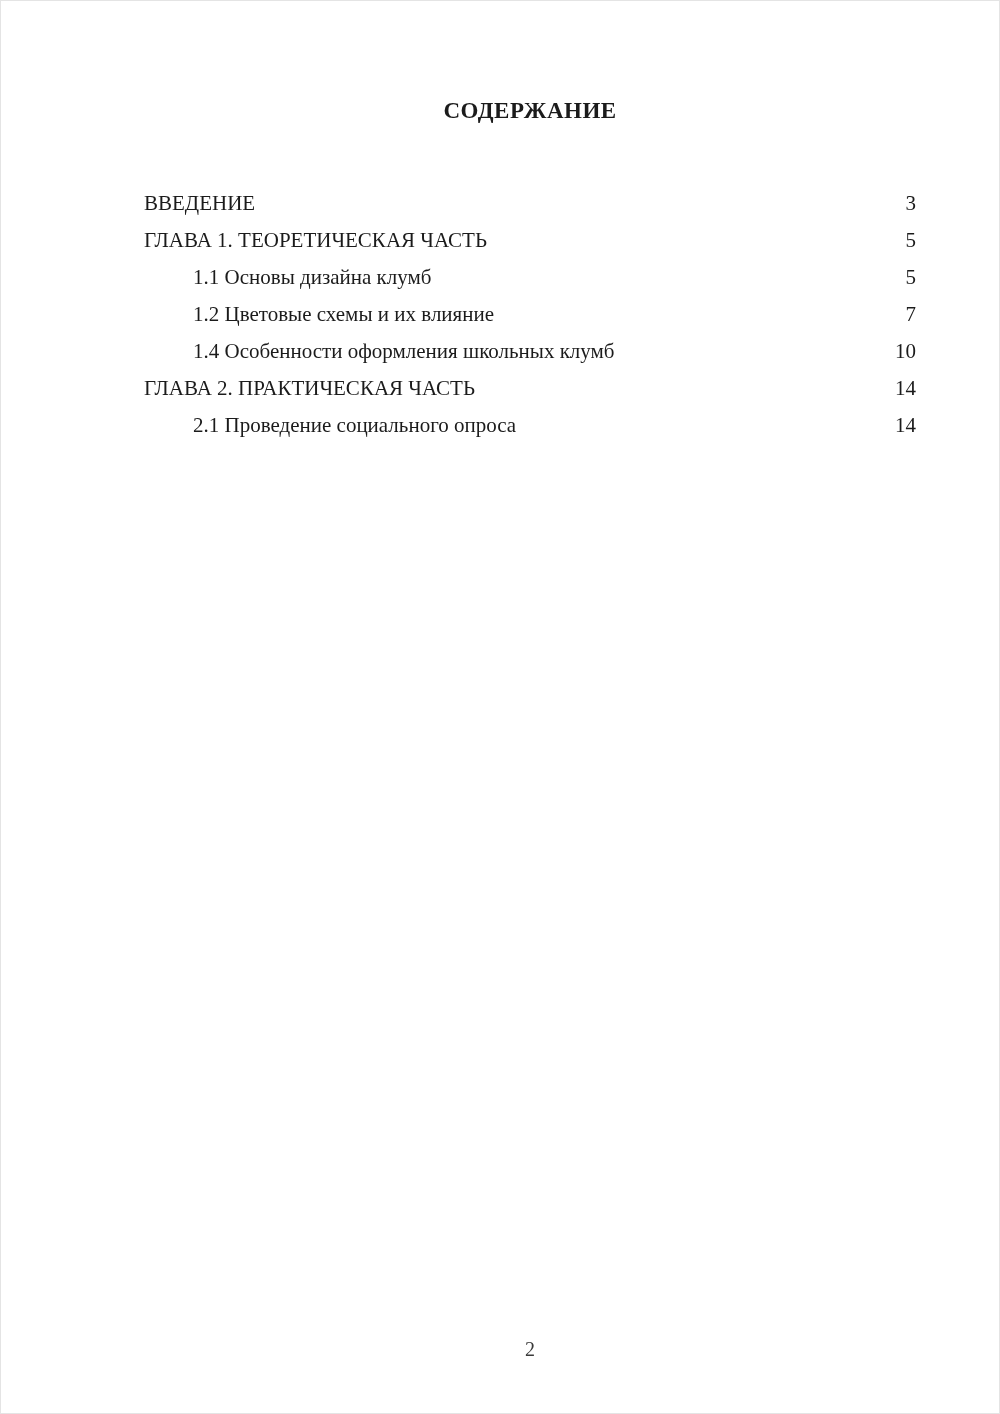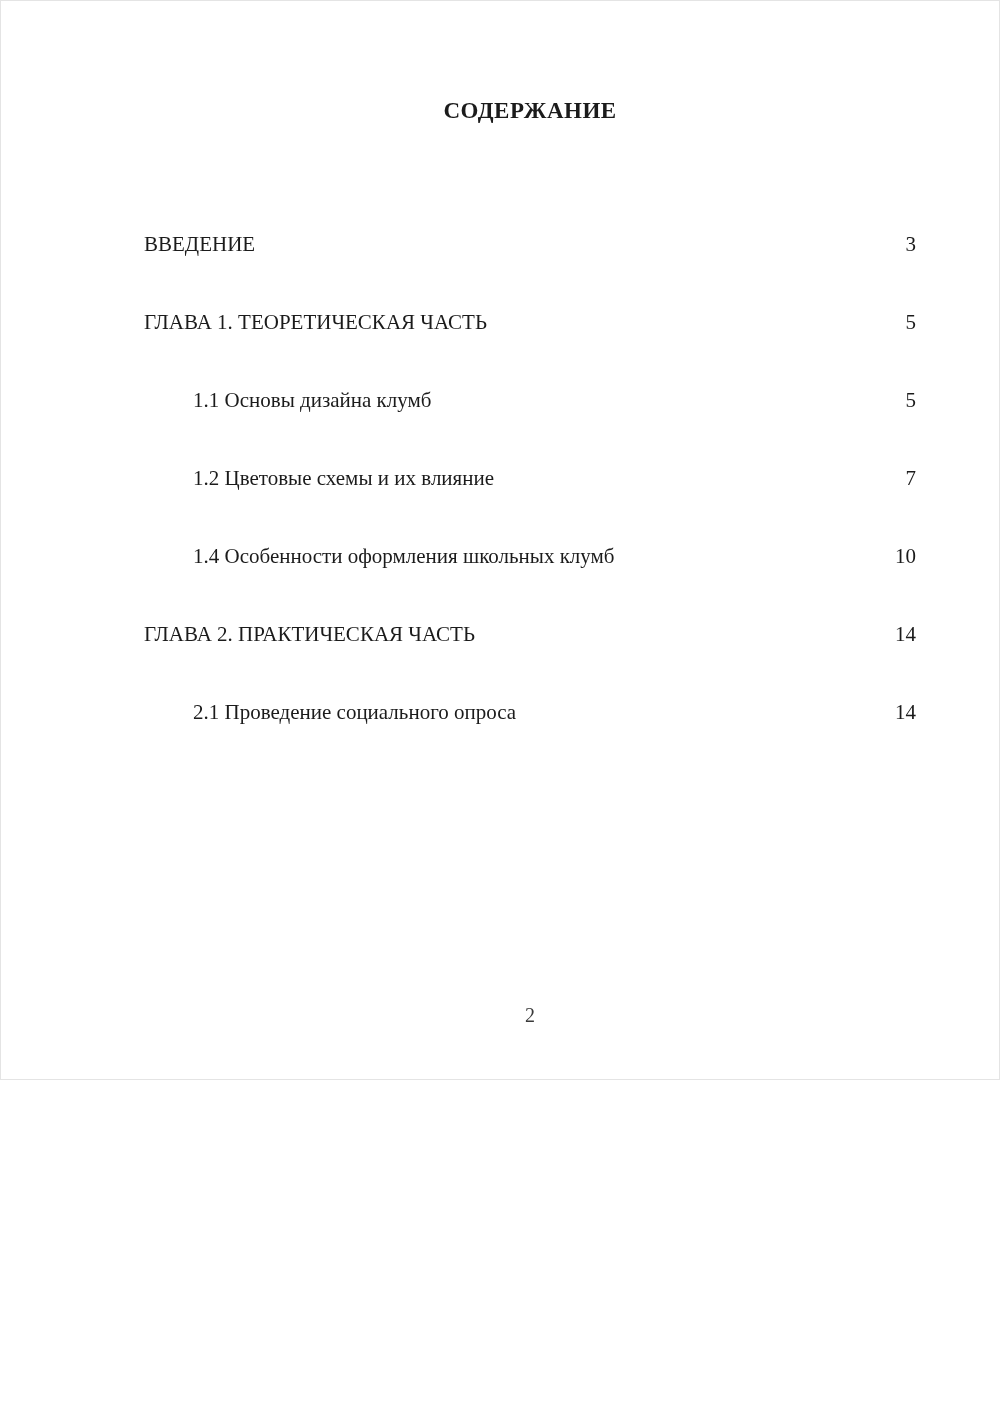--- a/index.html
+++ b/index.html
@@ -5,21 +5,21 @@
   * { margin: 0; padding: 0; box-sizing: border-box; }
   html, body { background: #ffffff; }
   body {
     font-family: "Liberation Serif", serif;
     color: #1b1b1b;
     width: 1000px;
   }
   .page {
     position: relative;
     width: 1000px;
-    height: 1080px;
+    height: 1414px;
     background: #ffffff;
     border: 1px solid #e4e4e4;
     padding: 96px 83px 0 143px;
     overflow: hidden;
   }
   .doc-title {
     text-align: center;
     font-size: 23px;
     font-weight: bold;
     letter-spacing: 0.5px;
@@ -36,21 +36,20 @@
     font-size: 21px;
     line-height: 37px;
     white-space: nowrap;
   }
   .toc-row.indent .toc-label {
     padding-left: 49px;
   }
   .toc-label {
     flex: 1 1 auto;
     overflow: hidden;
-    margin-top: 41px;
   }
   .toc-page {
     flex: 0 0 auto;
     text-align: right;
     padding-left: 20px;
   }
   .page-footer {
     position: absolute;
     left: 143px;
     right: 83px;

